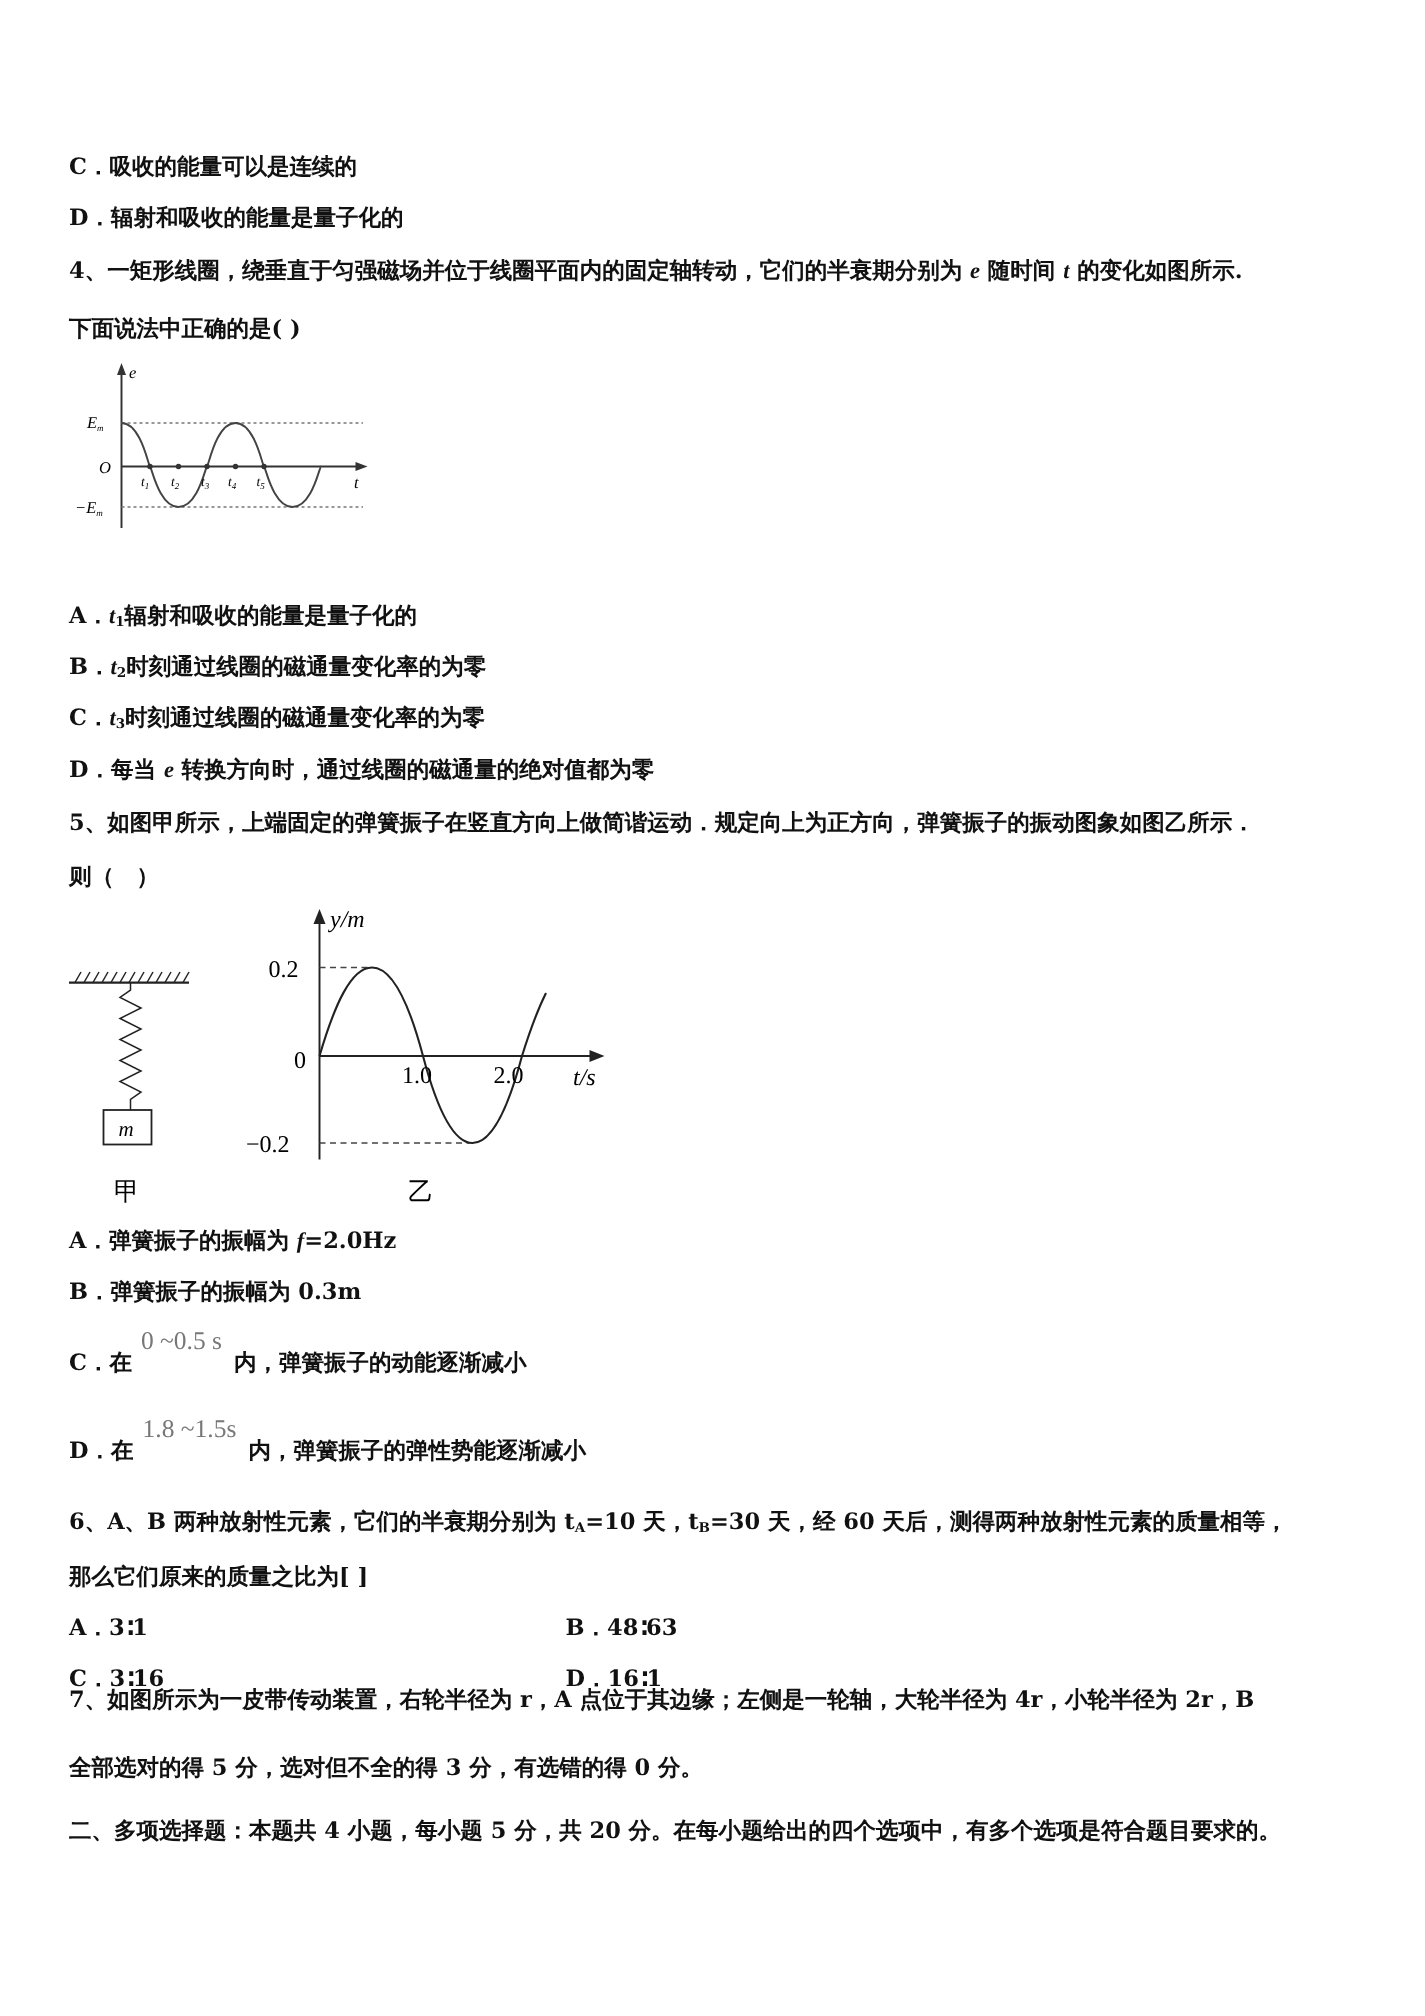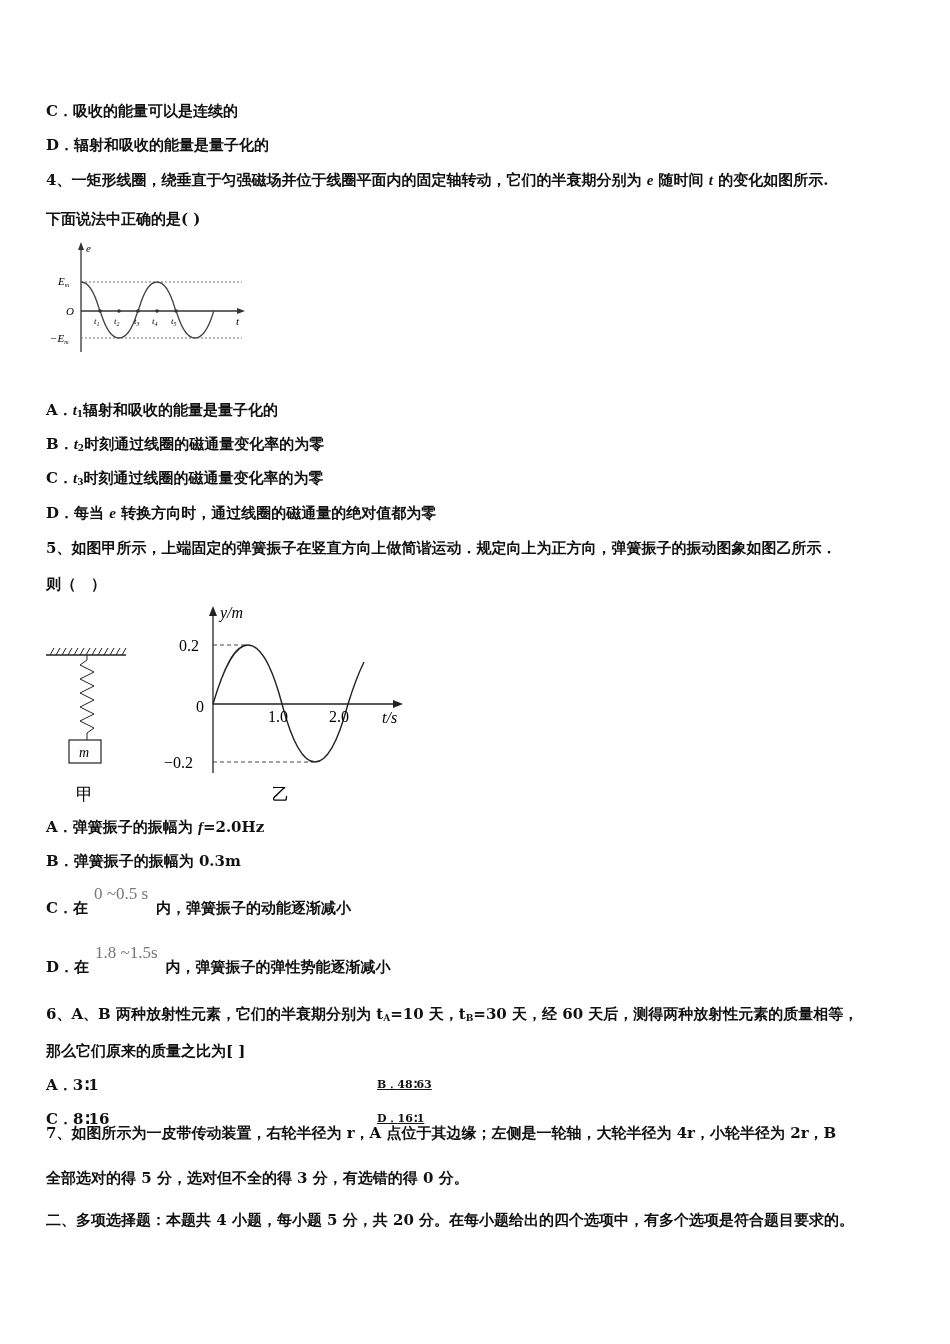--- a/index.html
+++ b/index.html
@@ -1,21 +1,21 @@
 <!DOCTYPE html>
 <html><head>
 <meta charset="utf-8">
 <style>
   html, body { margin: 0; padding: 0; background: #ffffff; }
   body { width: 950px; height: 1344px; position: relative; overflow: hidden;
          font-family: "DejaVu Serif", "Liberation Serif", serif; color: #111; }
   .line { position: absolute; left: 46px; font-size: 15px; line-height: 20px; white-space: nowrap; font-weight: bold; }
   .ital { font-style: italic; font-family: "Liberation Serif", serif; }
   sub { font-size: 9px; vertical-align: -2px; }
-  .col2 { position: absolute; left: 377px; font-size: 11px; line-height: 20px; font-weight: bold; text-decoration: underline; }
+  .col2 { position: absolute; left: 377px; font-size: 15px; line-height: 20px; font-weight: bold; }
   .figure { position: absolute; }
   .formula { font-family: "Liberation Serif", serif; font-weight: normal; color: #777; font-size: 17px; position: relative; top: -14px; margin: 4px 8px 0 6px; }
   svg text { font-family: "Liberation Serif", serif; }
 </style>
 </head>
 <body>
 
 <div class="line" style="top:101px">
   <span>C．</span><span>吸收的能量可以是连续的</span>
 </div>
@@ -144,21 +144,21 @@
 <div class="line" style="top:1041px">
   <span>那么它们原来的质量之比为[ ]</span>
 </div>
 <div class="line" style="top:1075px">
   <span>A．</span><span>3∶1</span>
 </div>
 <div class="col2" style="top:1075px">
   <span>B．</span><span>48∶63</span>
 </div>
 <div class="line" style="top:1109px">
-  <span>C．</span><span>8∶16</span>
+  <span>C．</span><span>3∶16</span>
 </div>
 <div class="col2" style="top:1109px">
   <span>D．</span><span>16∶1</span>
 </div>
 
 <div class="line" style="top:1210px">
   <span>二、多项选择题：本题共 4 小题，每小题 5 分，共 20 分。在每小题给出的四个选项中，有多个选项是符合题目要求的。</span>
 </div>
 <div class="line" style="top:1168px">
   <span>全部选对的得 5 分，选对但不全的得 3 分，有选错的得 0 分。</span>

